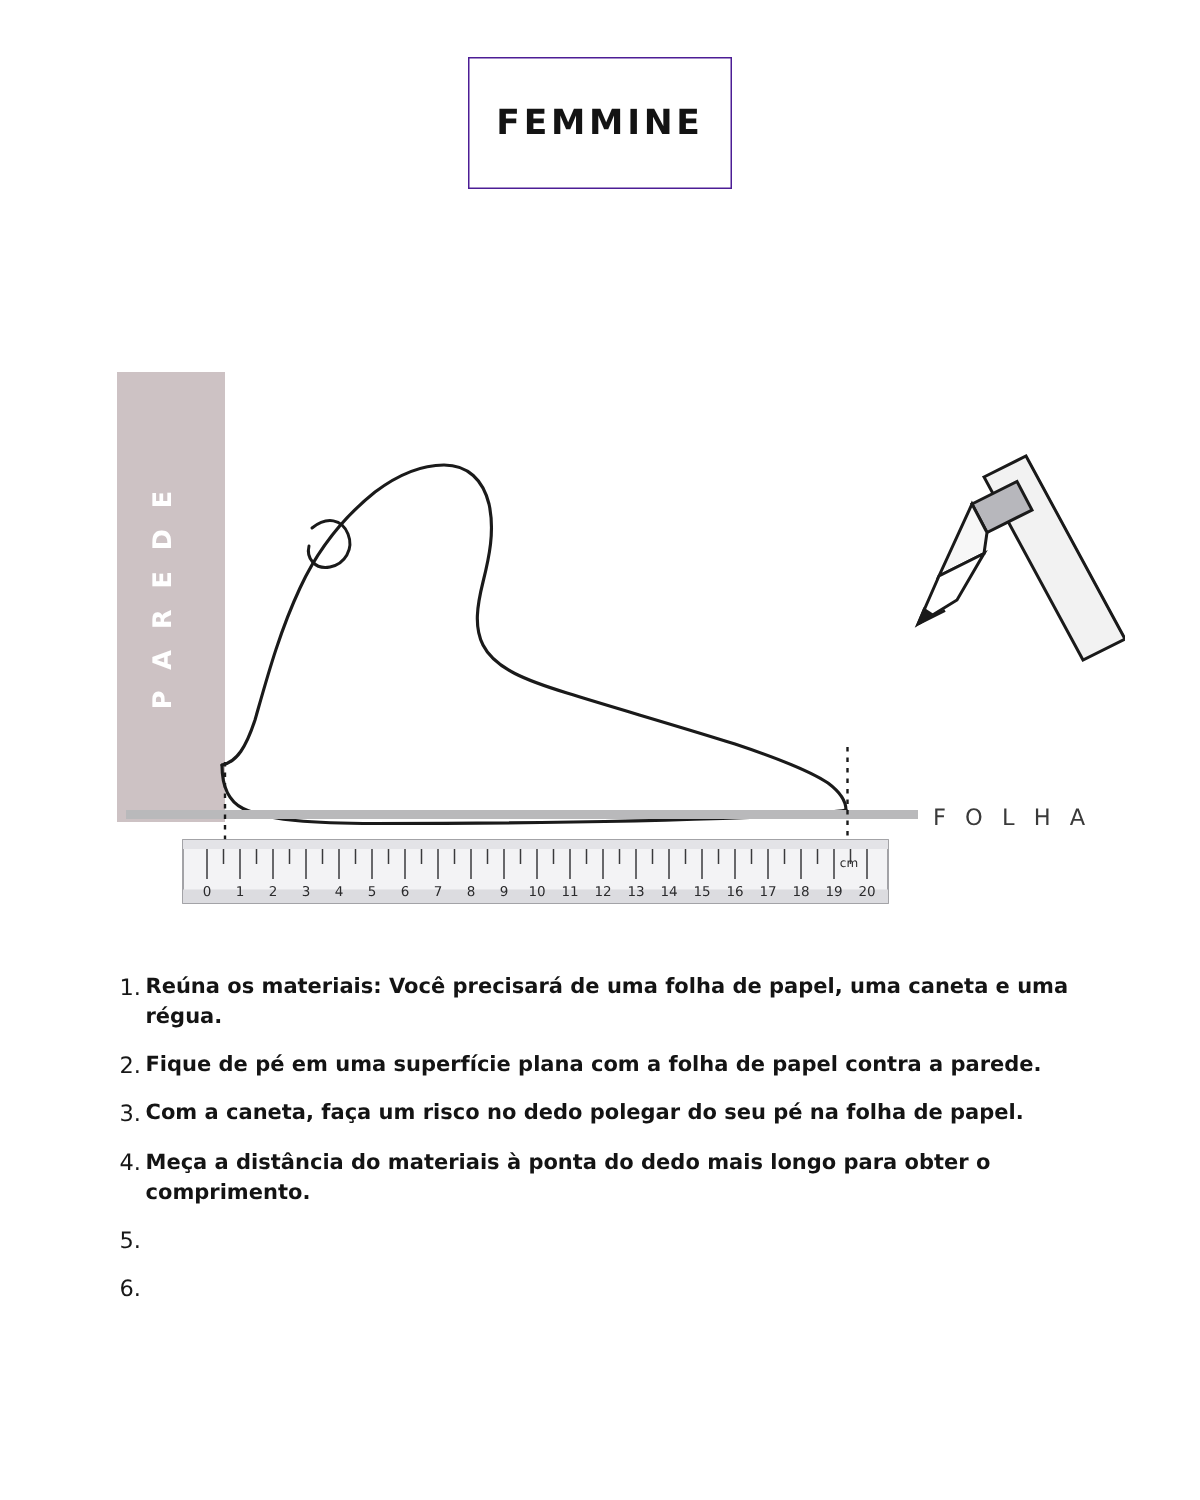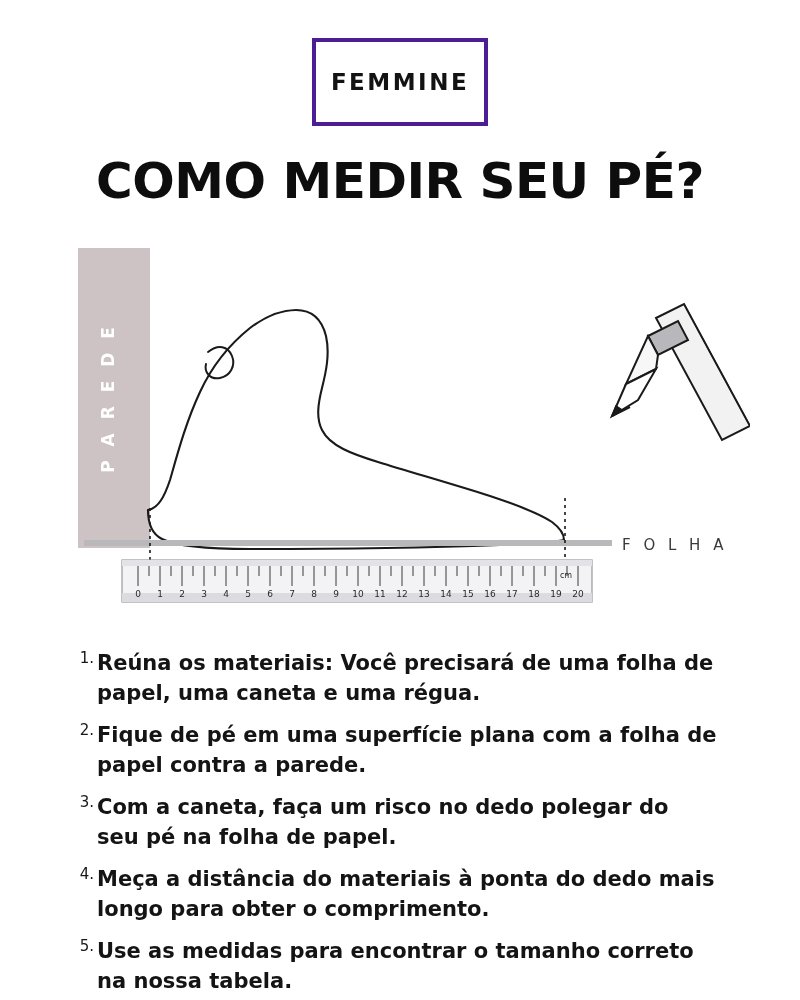--- a/index.html
+++ b/index.html
@@ -23,21 +23,21 @@
     box-sizing: border-box;
   }
 
   
   .brand-box {
     position: absolute;
     left: 312px;
     top: 38px;
     width: 176px;
     height: 88px;
-    border: 4px solid #4c1d95;
+    border: 1px solid #4c1d95;
     display: flex;
     align-items: center;
     justify-content: center;
     box-sizing: border-box;
   }
   .brand-text {
     font-family: "DejaVu Sans", sans-serif;
     font-weight: 700;
     font-size: 23px;
     letter-spacing: 2.5px;
@@ -87,38 +87,37 @@
     font-size: 15px;
     font-weight: 400;
     color: #171717;
     width: 24px;
     text-align: right;
     flex: 0 0 24px;
     line-height: 1.45;
   }
   .step-text {
     font-family: "DejaVu Sans", sans-serif;
-    font-size: 21px;
+    font-size: 14px;
     font-weight: 700;
     color: #141414;
     line-height: 1.45;
     margin-left: 3px;
     max-width: 620px;
   }
 </style>
 </head>
 <body>
 
 <div class="page">
 
   <div class="brand-box">
     <span class="brand-text">FEMMINE</span>
   </div>
 
-  <div class="title">COMO MEDIR SEU PÉ?</div>
 
   <div class="illustration">
     <svg width="690" height="380" viewBox="0 0 690 380" xmlns="http://www.w3.org/2000/svg">
 
       <rect x="18" y="8" width="72" height="300" fill="#cdc2c4"></rect>
       <text x="54" y="158" transform="rotate(-90 54 158)" text-anchor="middle" font-family="DejaVu Sans, sans-serif" font-size="17" font-weight="700" letter-spacing="4" fill="#ffffff">P A R E D E</text>
 
       <path d="M 88 270
                C 98 268, 104 258, 110 240
                C 118 212, 126 182, 140 152
@@ -254,21 +253,20 @@
       <span class="step-text">Com a caneta, faça um risco no dedo polegar do seu pé na folha de papel.</span>
     </div>
 
     <div class="step">
       <span class="step-num">4.</span>
       <span class="step-text">Meça a distância do materiais à ponta do dedo mais longo para obter o comprimento.</span>
     </div>
 
     <div class="step">
       <span class="step-num">5.</span>
-      <span class="step-text">Use as medidas para encontrar o tamanho correto na nossa tabela.</span>
     </div>
 
     <div class="step">
       <span class="step-num">6.</span>
     </div>
 
   </div>
 
 </div>
 

